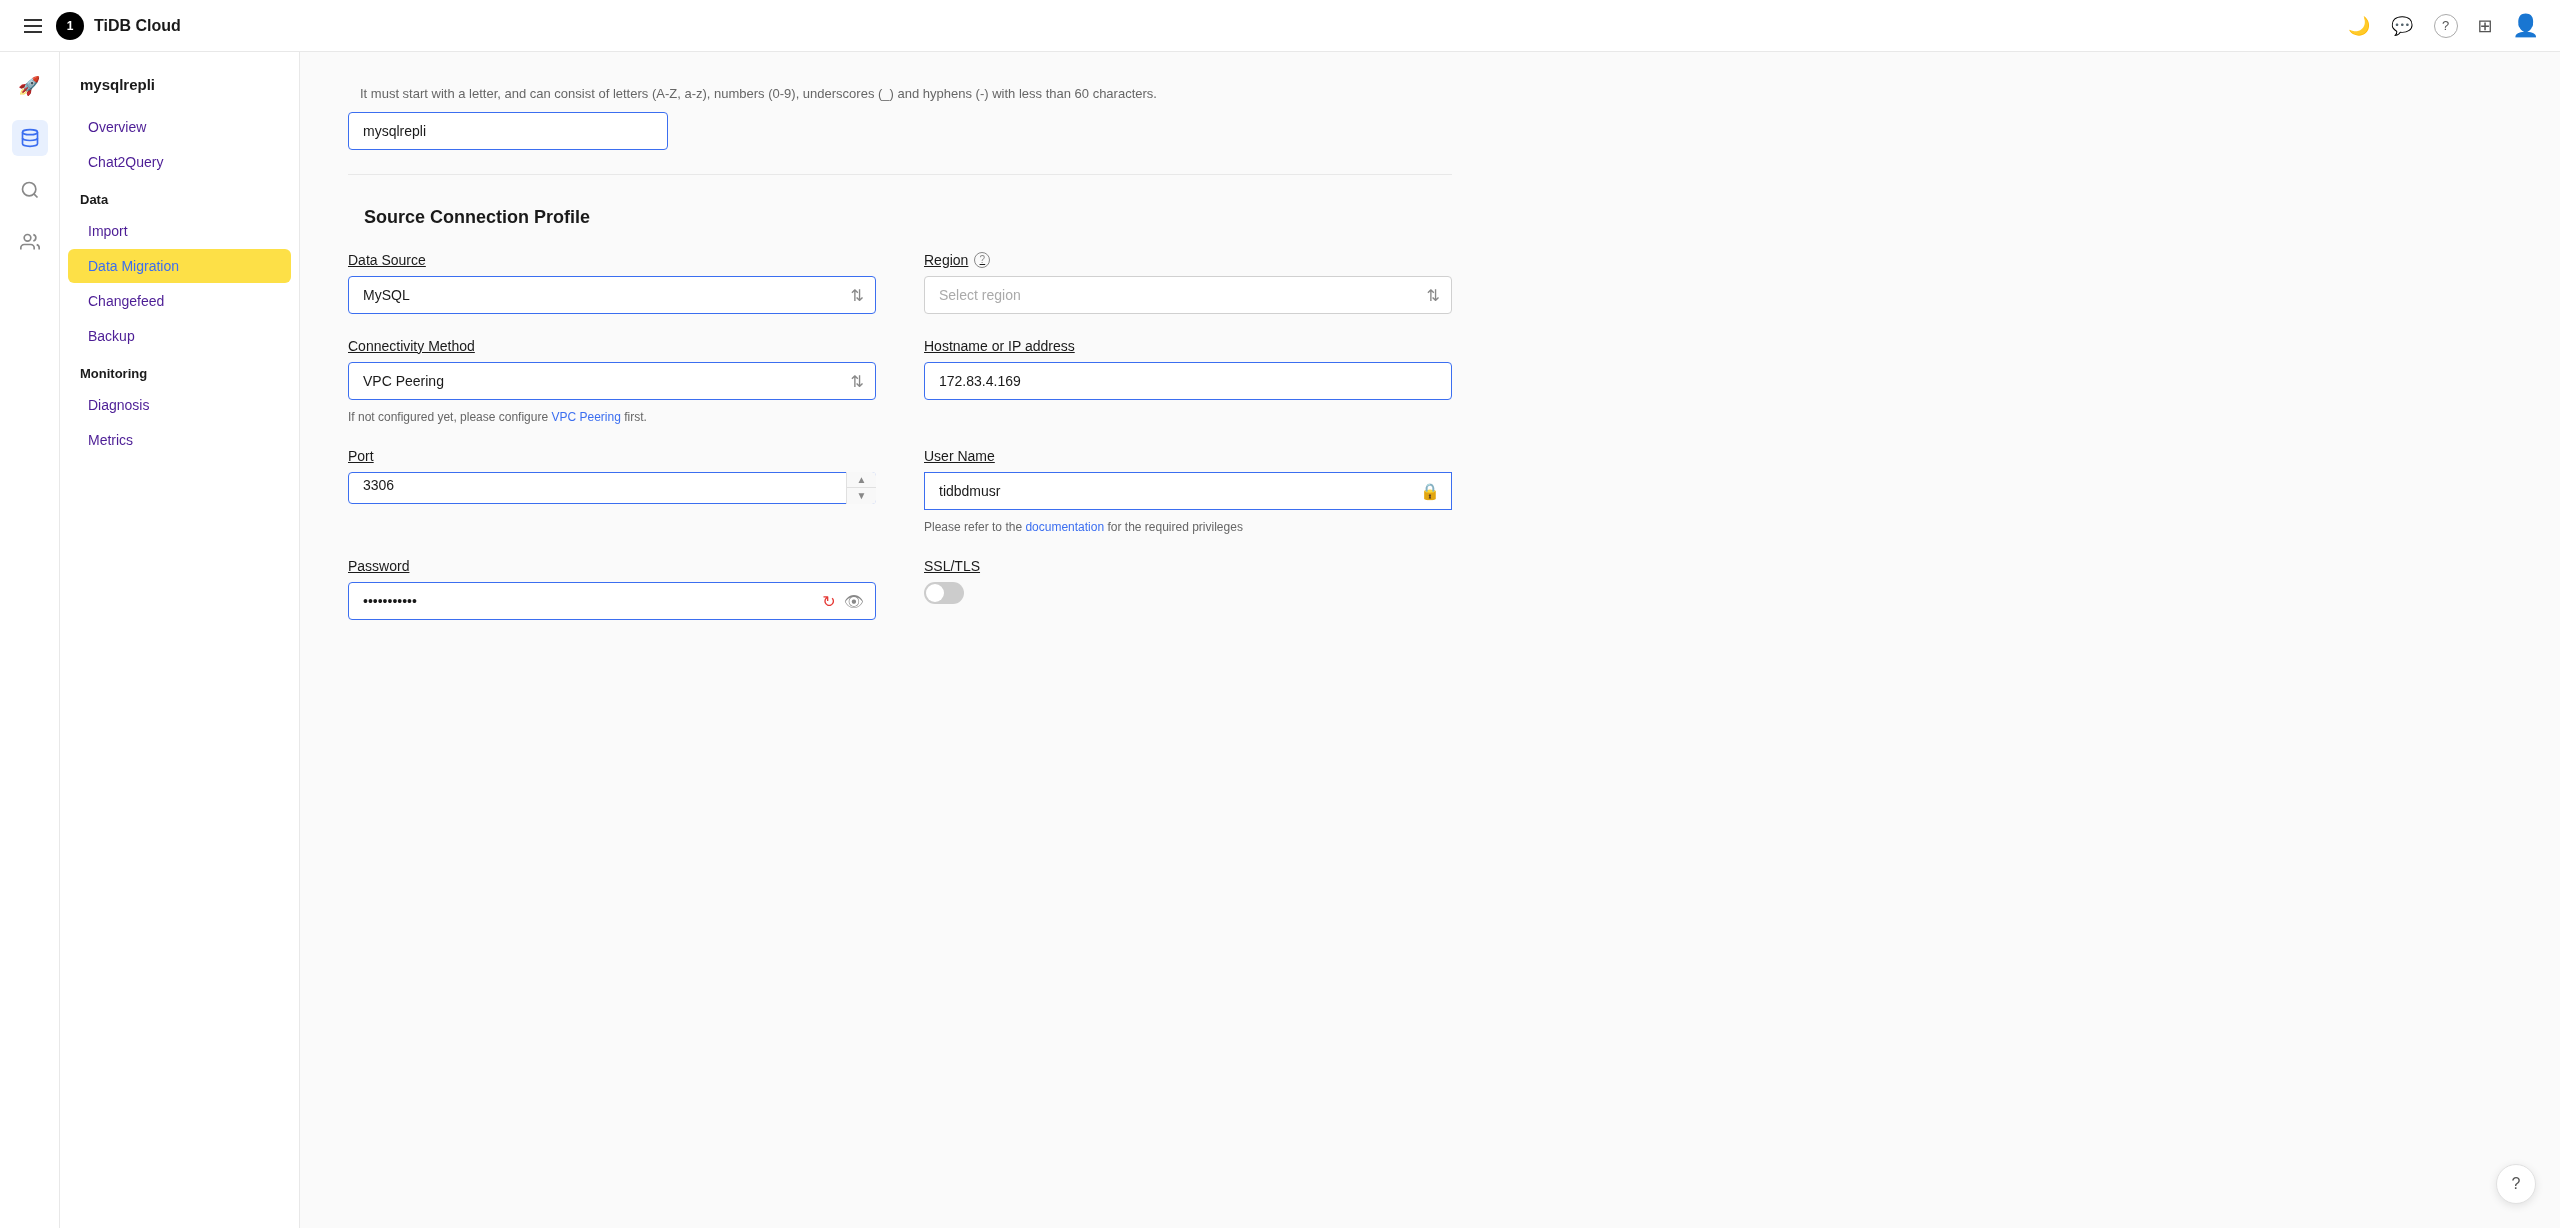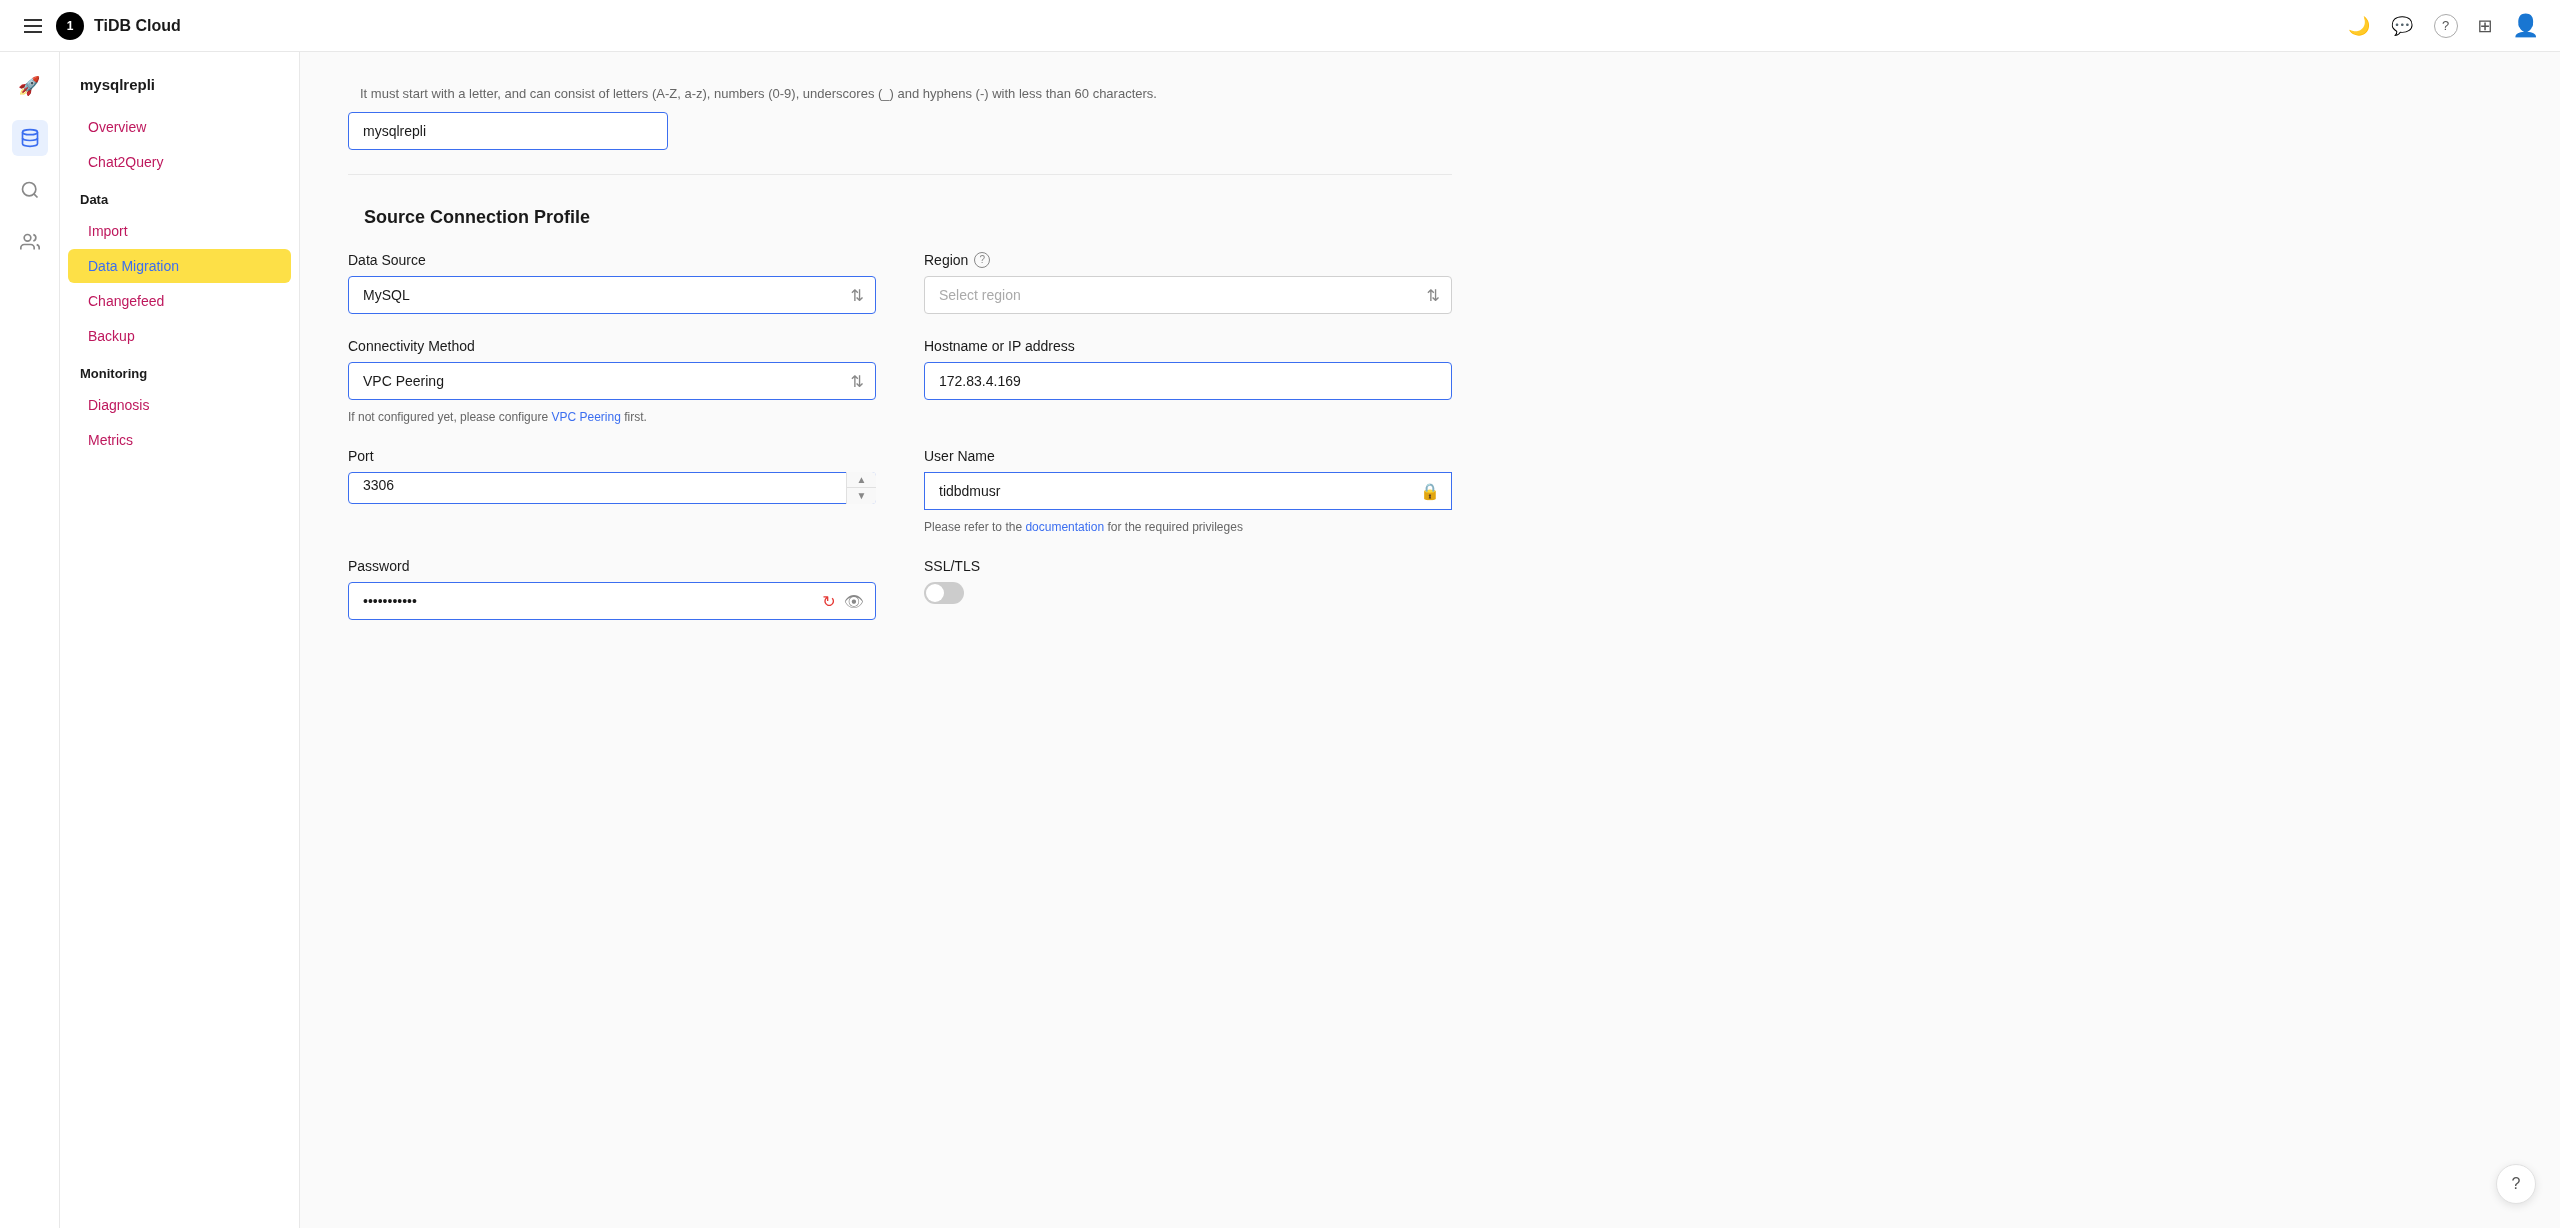--- a/index.html
+++ b/index.html
@@ -64,21 +64,21 @@
       padding: 16px 0;
     }
     .nav-sidebar-title {
       font-size: 15px;
       font-weight: 700;
       padding: 8px 20px 16px;
     }
     .nav-item {
       padding: 9px 20px;
       cursor: pointer;
-      color: #be185d;
+      color: #4c1d95;
       font-size: 14px;
       border-radius: 6px;
       margin: 1px 8px;
     }
     .nav-item.active { background: #fde047; color: #3b6ef0; font-weight: 500; }
     .nav-section-label {
       font-weight: 700;
       color: #1a1a1a;
       padding: 12px 20px 6px;
       font-size: 13px;
@@ -121,20 +121,21 @@
     }
 
     .form-group { display: flex; flex-direction: column; gap: 8px; }
     .form-label {
       font-size: 14px;
       font-weight: 500;
       color: #1a1a1a;
       display: flex;
       align-items: center;
       gap: 6px;
+      text-decoration: underline;
     }
     .form-label .info-icon {
       width: 16px; height: 16px; border: 1.5px solid #888; border-radius: 50%;
       display: inline-flex; align-items: center; justify-content: center;
       font-size: 10px; color: #888; cursor: pointer;
     }
 
     
     .form-input, .form-select {
       width: 100%;

